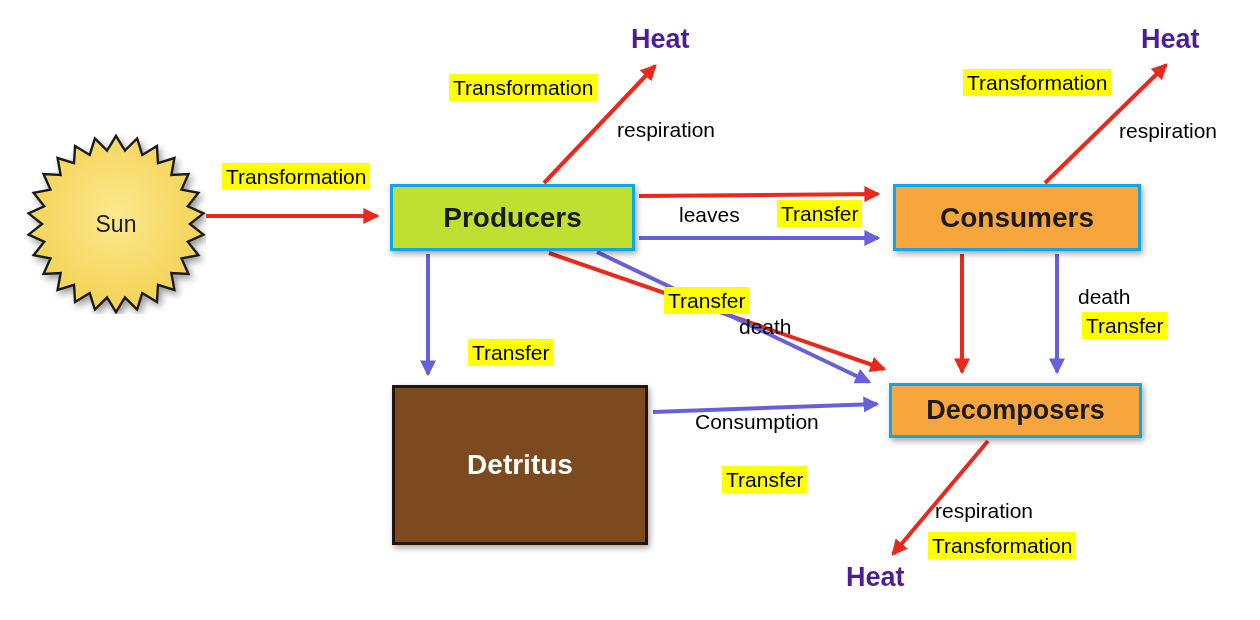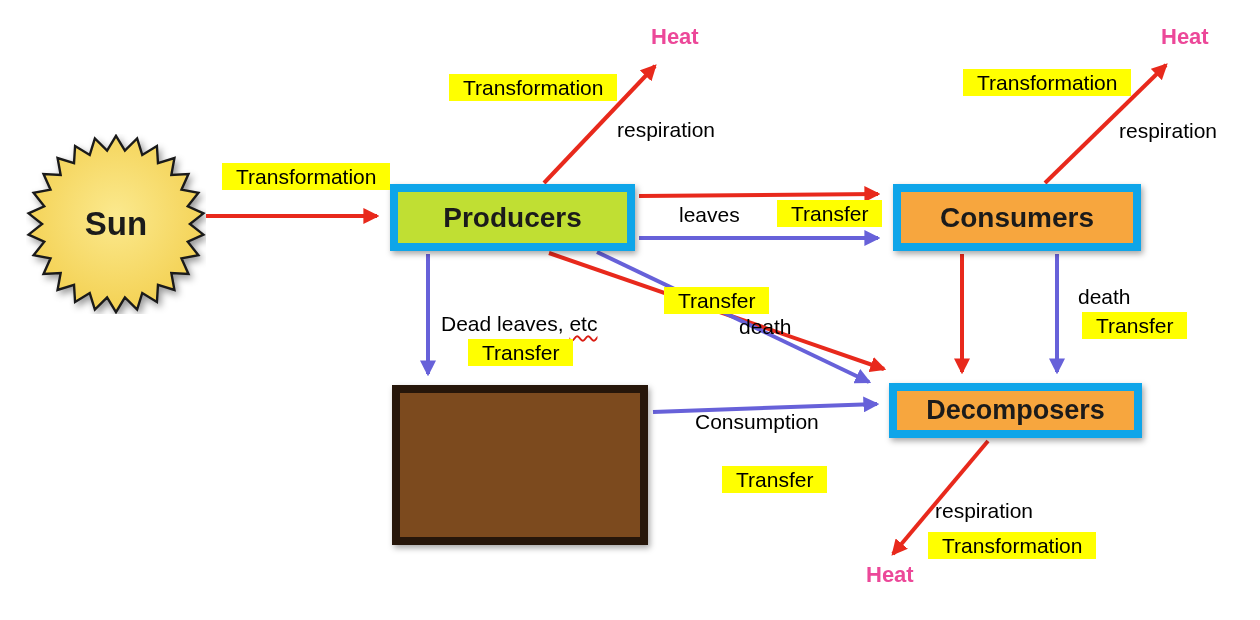--- a/index.html
+++ b/index.html
@@ -6,42 +6,42 @@
   html,body { background:#ffffff; }
   body { font-family:"Liberation Sans", sans-serif; }
   .canvas { position:relative; width:1260px; height:620px; background:#ffffff; overflow:hidden; }
   .arrows { position:absolute; left:0; top:0; width:1260px; height:620px; }
   .arrows line.red  { stroke:var(--red-arrow,#e8291c);  stroke-width:4; }
   .arrows line.blue { stroke:var(--blue-arrow,#6761d9); stroke-width:4; }
   .head-red  { fill:var(--red-arrow,#e8291c); }
   .head-blue { fill:var(--blue-arrow,#6761d9); }
 
   .node { position:absolute; display:flex; align-items:center; justify-content:center;
-          font-weight:bold; color:#1b1b1b; border:8px solid #0ea5e9;
+          font-weight:bold; color:#1b1b1b; border:3px solid #0ea5e9;
           box-shadow:2px 3px 6px rgba(0,0,0,.35); }
   .producers   { left:390px; top:184px; width:245px; height:67px;
                  background:var(--producers-fill,#c0df33); font-size:28px; }
   .consumers   { left:893px; top:184px; width:248px; height:67px;
                  background:var(--consumers-fill,#f7a63e); font-size:28px; }
   .decomposers { left:889px; top:383px; width:253px; height:55px;
                  background:var(--decomposers-fill,#f7a63e); font-size:27px; }
   .detritus    { left:392px; top:385px; width:256px; height:160px;
                  background:var(--detritus-fill,#7c4a1e); border-color:#26160a;
                  color:#ffffff; font-size:28px; flex-direction:column; line-height:1.45; }
 
   .sun { position:absolute; left:26px; top:134px; width:180px; height:180px;
          display:flex; align-items:center; justify-content:center; }
   .sun svg { position:absolute; left:0; top:0; }
   .sun-star { fill:url(#sun-grad); stroke:#1a1a1a; stroke-width:2.5;
               filter:drop-shadow(3px 4px 4px rgba(0,0,0,.4)); }
-  .sun-label { position:relative; font-weight:bold; font-size:33px; color:#1b1b1b; }
+  .sun-label { position:relative; font-weight:normal; font-size:23px; color:#1b1b1b; }
 
   .label { position:absolute; font-size:21px; color:#000; white-space:nowrap; line-height:1.2; }
-  .hl { background:var(--highlight,#ffff00); padding:1px 14px; }
-  .heat { position:absolute; font-weight:bold; font-size:22px; color:#ec4899; white-space:nowrap;margin-left:20px; }
+  .hl { background:var(--highlight,#ffff00); padding:1px 4px; }
+  .heat { position:absolute; font-weight:bold; font-size:27px; color:#4c1d95; white-space:nowrap; }
   .squiggle { text-decoration:underline wavy #d91c12 2px; text-underline-offset:4px; }
 </style>
 </head>
 <body>
 
 <div class="canvas">
 
   <svg class="arrows" viewBox="0 0 1260 620" aria-hidden="true">
     <defs>
       <radialGradient id="sun-grad" cx="50%" cy="45%" r="60%">
@@ -80,20 +80,21 @@
   <div class="node producers">
     <span>Producers</span>
   </div>
   <div class="node consumers">
     <span>Consumers</span>
   </div>
   <div class="node decomposers">
     <span>Decomposers</span>
   </div>
   <div class="node detritus">
+    <span>Detritus</span>
   </div>
 
   <div class="heat" style="left:631px; top:24px;">Heat</div>
   <div class="heat" style="left:1141px; top:24px;">Heat</div>
   <div class="heat" style="left:846px; top:562px;">Heat</div>
 
   <div class="label hl" style="left:222px; top:163px;">Transformation</div>
 
   <div class="label hl" style="left:449px; top:74px;">Transformation</div>
   <div class="label" style="left:617px; top:117px;">respiration</div>
@@ -103,21 +104,20 @@
 
   <div class="label hl" style="left:963px; top:69px;">Transformation</div>
   <div class="label" style="left:1119px; top:118px;">respiration</div>
 
   <div class="label hl" style="left:664px; top:287px;">Transfer</div>
   <div class="label" style="left:739px; top:314px;">death</div>
 
   <div class="label" style="left:1078px; top:284px;">death</div>
   <div class="label hl" style="left:1082px; top:312px;">Transfer</div>
 
-  <div class="label" style="left:441px; top:311px;"><span>Dead leaves, </span><span class="squiggle">etc</span></div>
   <div class="label hl" style="left:468px; top:339px;">Transfer</div>
 
   <div class="label" style="left:695px; top:409px;">Consumption</div>
   <div class="label hl" style="left:722px; top:466px;">Transfer</div>
 
   <div class="label" style="left:935px; top:498px;">respiration</div>
   <div class="label hl" style="left:928px; top:532px;">Transformation</div>
 
 </div>
 

